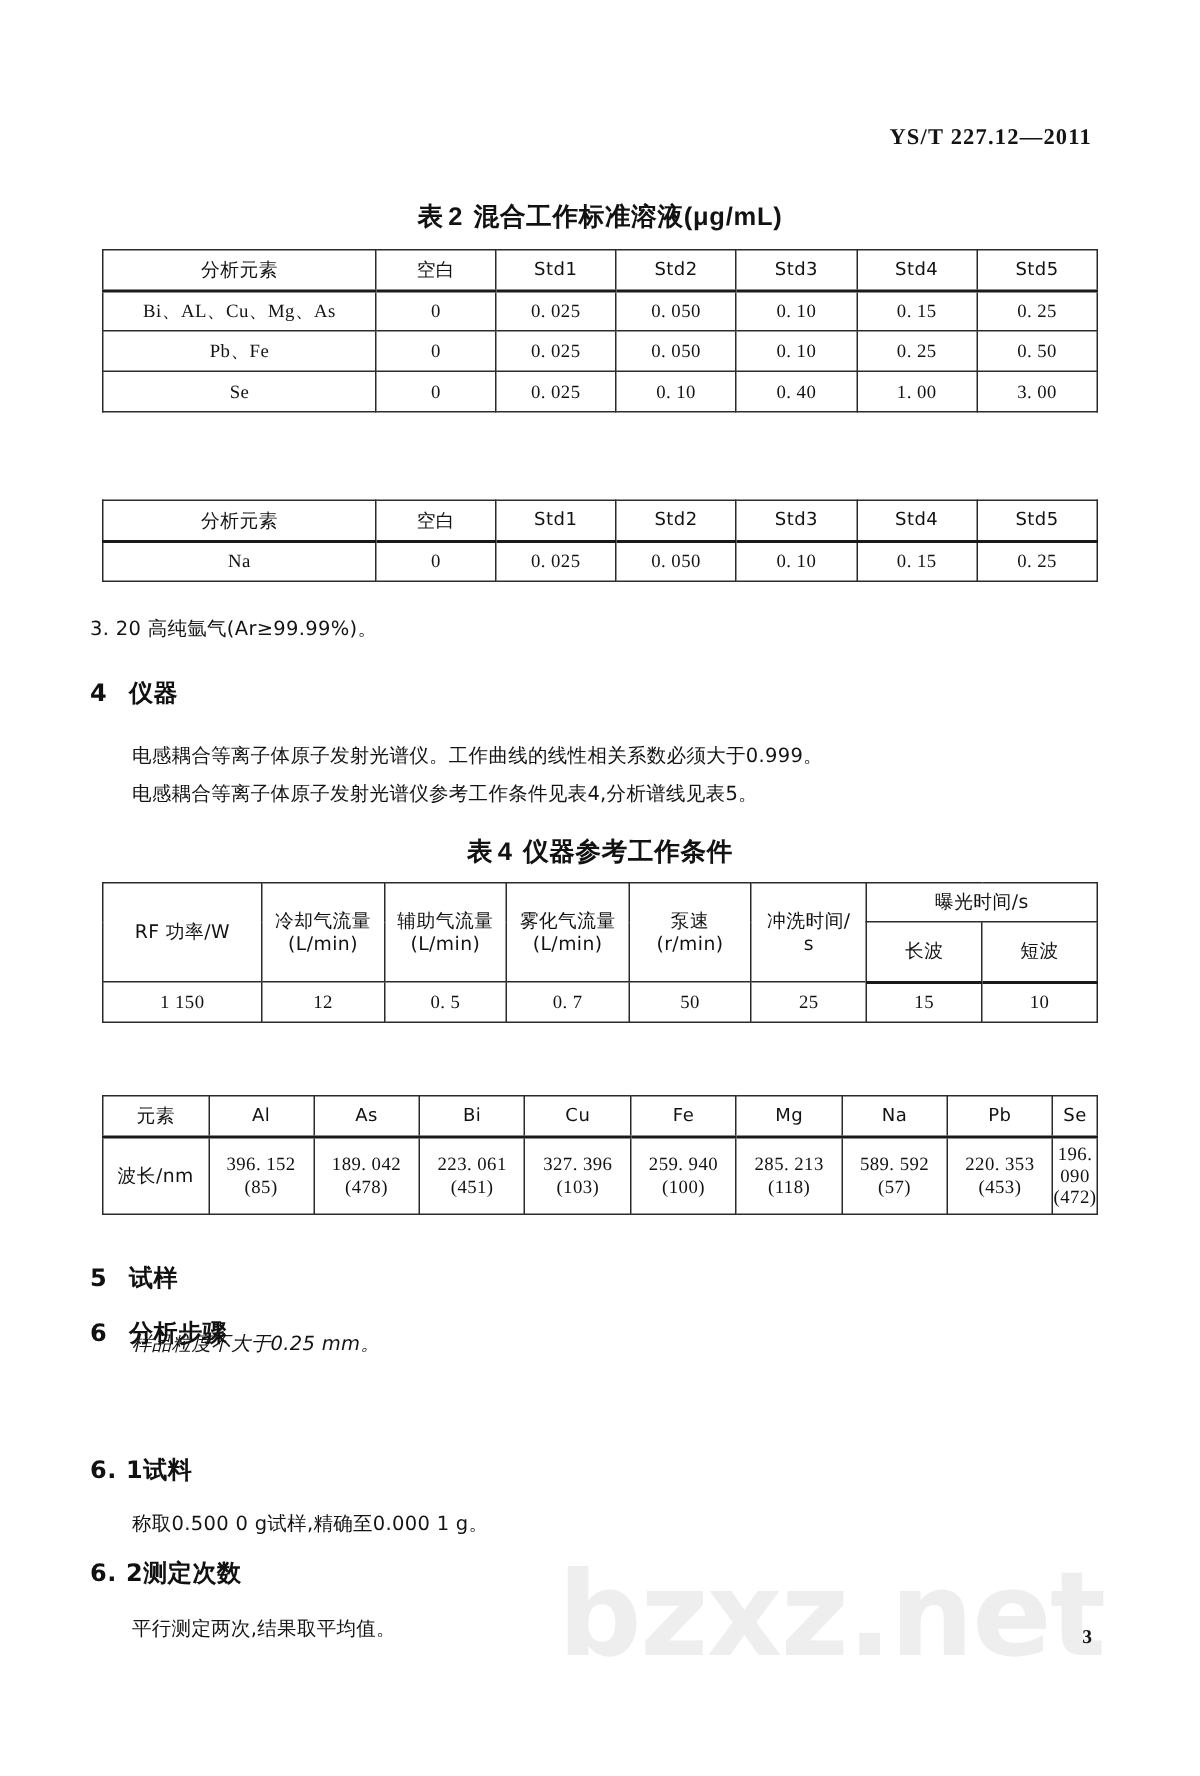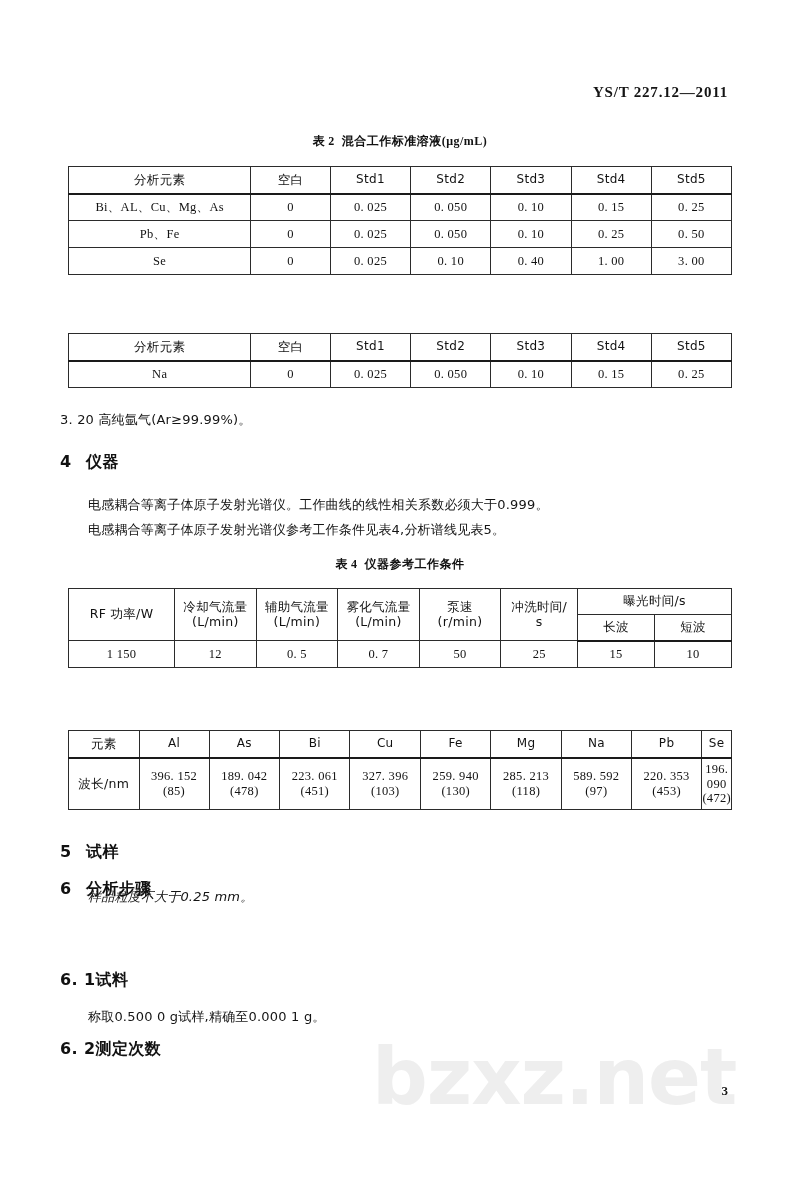--- a/index.html
+++ b/index.html
@@ -29,22 +29,22 @@
     font-weight: bold;
     font-size: 15px;
     letter-spacing: 0.6px;
     color: #141414;
   }
   .doc-header .hdr-num { letter-spacing: 0.8px; }
 
   .tbl-caption {
     text-align: center;
     font-weight: bold;
-    font-size: 12px;
-    font-family: Liberation Serif, serif;
+    font-size: 17px;
+    font-family: Liberation Sans, sans-serif;
     letter-spacing: 0.5px;
     color: #121212;
   }
   .tbl-caption .cap-num { margin: 0 7px 0 3px; }
 
   table.std {
     width: 100%;
     border-collapse: collapse;
     font-size: 12.5px;
     font-family: "Liberation Serif", serif;
@@ -280,21 +280,21 @@
             <span>(r/min)</span>
           </th>
           <th class="zh two-line" rowspan="2">
             <span>冲洗时间/</span>
             <span>s</span>
           </th>
           <th class="zh" colspan="2" style="height:26px;">曝光时间/s</th>
         </tr>
         <tr>
           <th class="zh thick-bottom" style="height:24px;">长波</th>
-          <th class="zh thick-bottom" style="height:26px;">短波</th>
+          <th class="zh thick-bottom" style="height:40px;">短波</th>
         </tr>
       </thead>
       <tbody>
         <tr>
           <td>1 150</td>
           <td>12</td>
           <td>0. 5</td>
           <td>0. 7</td>
           <td>50</td>
           <td>25</td>
@@ -348,29 +348,29 @@
           <td class="two-line">
             <span>223. 061</span>
             <span>(451)</span>
           </td>
           <td class="two-line">
             <span>327. 396</span>
             <span>(103)</span>
           </td>
           <td class="two-line">
             <span>259. 940</span>
-            <span>(130)</span>
+            <span>(100)</span>
           </td>
           <td class="two-line">
             <span>285. 213</span>
             <span>(118)</span>
           </td>
           <td class="two-line">
             <span>589. 592</span>
-            <span>(97)</span>
+            <span>(57)</span>
           </td>
           <td class="two-line">
             <span>220. 353</span>
             <span>(453)</span>
           </td>
           <td class="two-line">
             <span>196. 090</span>
             <span>(472)</span>
           </td>
         </tr>
@@ -392,17 +392,20 @@
   <div class="abs heading" style="left:60px; top:970px;">
     <span class="h-num wide">6. 1</span><span>试料</span>
   </div>
   <div class="abs para indent" style="left:60px; right:68px; top:1004px;">
     <span>称取0.500 0 g试样,精确至0.000 1 g。</span>
   </div>
 
   <div class="abs heading" style="left:60px; top:1039px;">
     <span class="h-num wide">6. 2</span><span>测定次数</span>
   </div>
+  <div class="abs para indent" style="left:60px; right:68px; top:1074px;">
+    <span>平行测定两次,结果取平均值。</span>
+  </div>
 
   <div class="watermark">bzxz.net</div>
   <div class="page-num">3</div>
 
 </div>
 
 </body></html>

